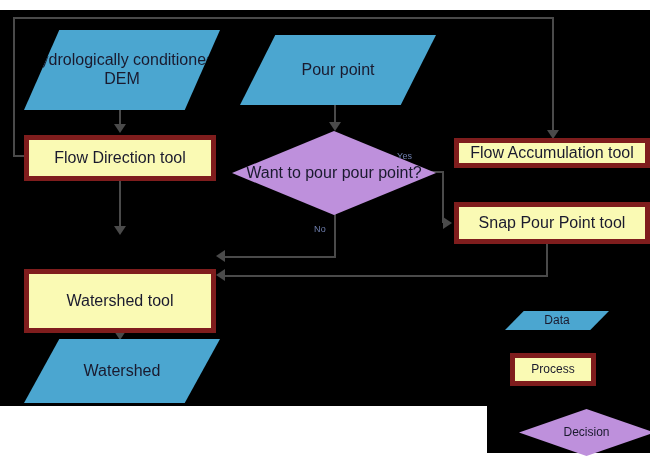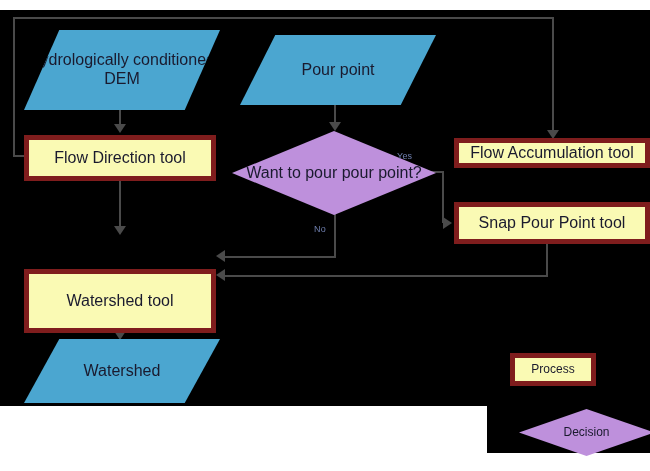--- a/index.html
+++ b/index.html
@@ -118,20 +118,23 @@
     <span class="label">Watershed tool</span>
   </div>
 
   <div class="node shape-data" id="n-watershed" style="left:24px;top:339px;width:196px;height:64px;font-size:16px;">
     <span class="label">Watershed</span>
   </div>
 
   <span class="branch-label" style="left:397px;top:151px;">Yes</span>
   <span class="branch-label" style="left:314px;top:224px;">No</span>
 
+  <div class="legend-item shape-data" style="left:505px;top:311px;width:104px;height:19px;">
+    <span class="label">Data</span>
+  </div>
 
   <div class="legend-item shape-process" style="left:510px;top:353px;width:86px;height:33px;">
     <span class="label">Process</span>
   </div>
 
   <div class="legend-item shape-decision" style="left:487px;top:409px;width:135px;height:47px;margin-left:32px;">
     <span class="label">Decision</span>
   </div>
 
 </div>

